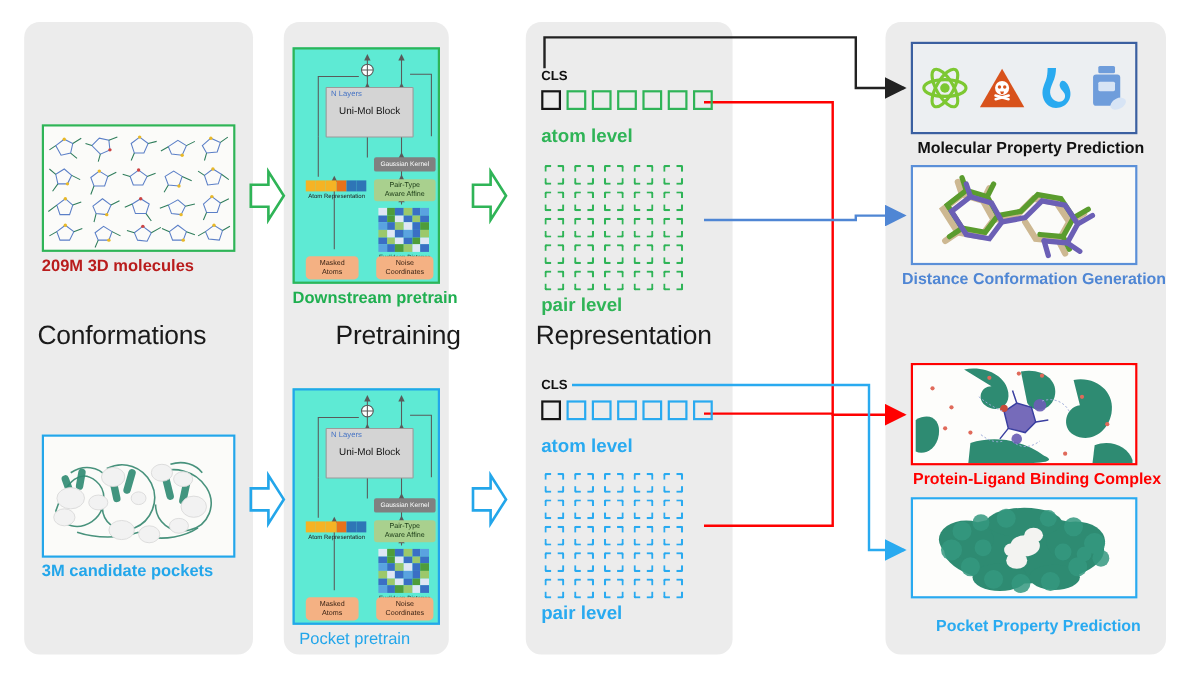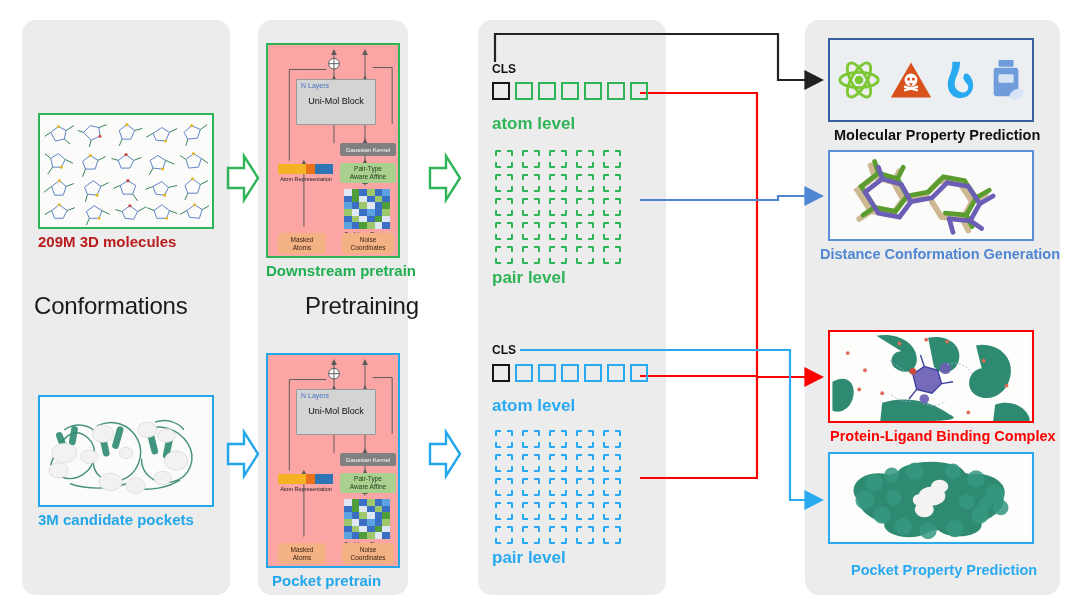--- a/index.html
+++ b/index.html
@@ -28,25 +28,25 @@
 
   #pic-molecules{left:38px;top:113px;width:176px;height:116px;border:2px solid #2fb457;}
   #lbl-molecules{left:38px;top:233px;color:#b91c1c;}
   #pic-pockets{left:38px;top:395px;width:176px;height:112px;border:2px solid #23a6ea;}
   #lbl-pockets{left:38px;top:511px;color:#23a6ea;}
 
   
   .chev{position:absolute;width:34px;height:52px;}
 
   
-  .pt-frame{position:absolute;background:#fca5a5;box-sizing:border-box;}
+  .pt-frame{position:absolute;background:#5eead4;box-sizing:border-box;}
   #pt-mol{left:266px;top:43px;width:134px;height:215px;border:2px solid #2fb457;}
   #pt-pok{left:266px;top:353px;width:134px;height:215px;border:2px solid #23a6ea;}
   #lbl-pt-mol{left:266px;top:262px;color:#1faf50;font-size:15px;font-weight:700;position:absolute;white-space:nowrap;}
-  #lbl-pt-pok{left:272px;top:572px;color:#23a6ea;font-size:15px;font-weight:700;position:absolute;white-space:nowrap;}
+  #lbl-pt-pok{left:272px;top:572px;color:#23a6ea;font-size:15px;font-weight:400;position:absolute;white-space:nowrap;}
 
   
   .pt{position:absolute;box-sizing:border-box;}
   .pt-block{background:#d4d4d4;border:1px solid #9a9a9a;border-radius:1px;
       left:28px;top:34px;width:80px;height:46px;}
   .pt-block .nlayers{position:absolute;left:4px;top:2px;font-size:7px;color:#4472c4;}
   .pt-block .btitle{position:absolute;left:0;right:0;top:16px;text-align:center;
       font-size:9px;color:#111;}
   .pt-gauss{background:#808080;color:#fff;left:72px;top:98px;width:56px;height:13px;
       font-size:6px;display:flex;align-items:center;justify-content:center;border-radius:2px;}
@@ -124,20 +124,21 @@
 
     <path d="M520,350 L790,350 L790,500 L822,500" fill="none" stroke="#29aaf0" stroke-width="2.2" marker-end="url(#ah-lblue)"></path>
 
     <path d="M640,376 L757,376" fill="none" stroke="#ff0000" stroke-width="2.2"></path>
 
     <path d="M640,478 L757,478 L757,377" fill="none" stroke="#ff0000" stroke-width="2.2"></path>
   </svg>
 
   <div class="stage-caption" id="cap-conformations">Conformations</div>
   <div class="stage-caption" id="cap-pretraining">Pretraining</div>
+  <div class="stage-caption" id="cap-representation">Representation</div>
 
   <div class="pic" id="pic-molecules">
     <svg viewBox="0 0 176 116" width="172" height="112">
       <g stroke="#2f7d5b" stroke-width="1" fill="none">
         <g transform="translate(6,8)">
           <path d="M4,10 L12,4 L20,8 L18,17 L9,19 z" stroke="#5b7fc7"></path>
           <path d="M20,8 L28,3 M18,17 L24,22 M4,10 L-2,14"></path>
           <circle cx="12" cy="4" r="1.6" fill="#e8b828" stroke="none"></circle>
         </g>
         <g transform="translate(42,6)">

